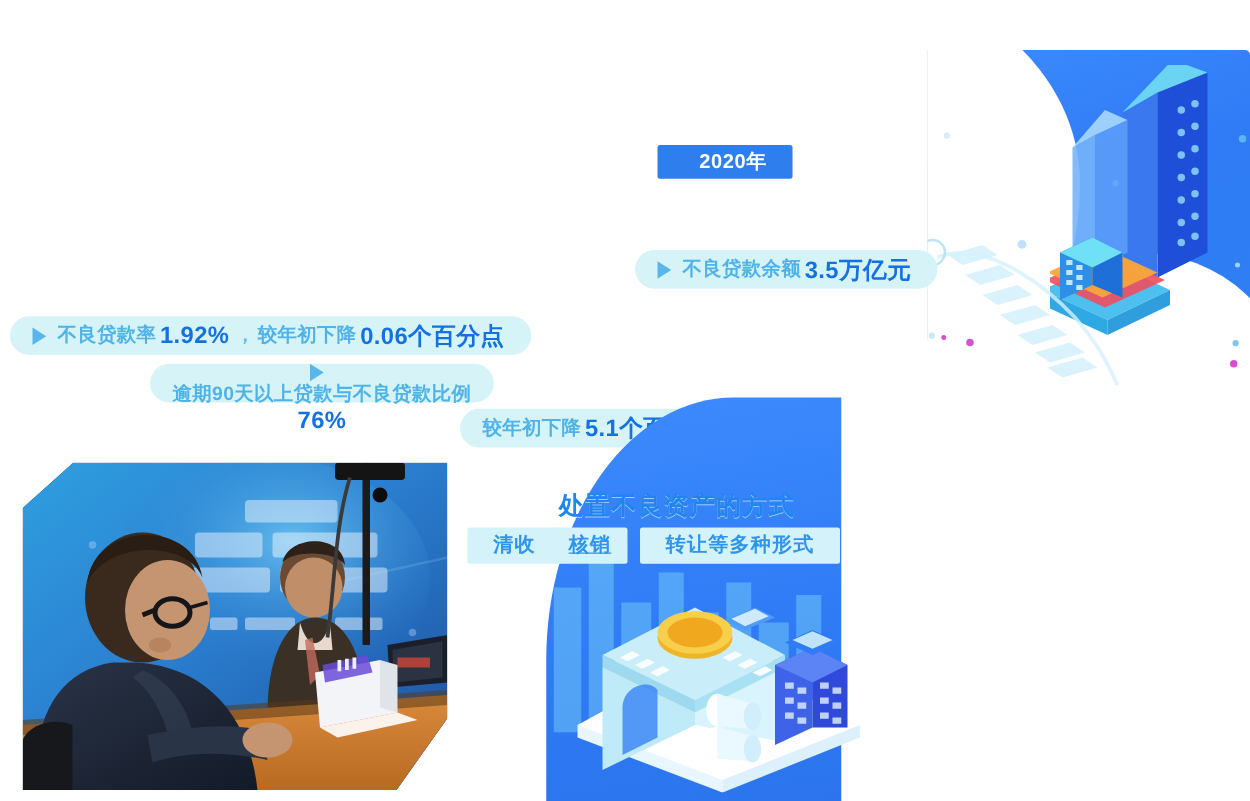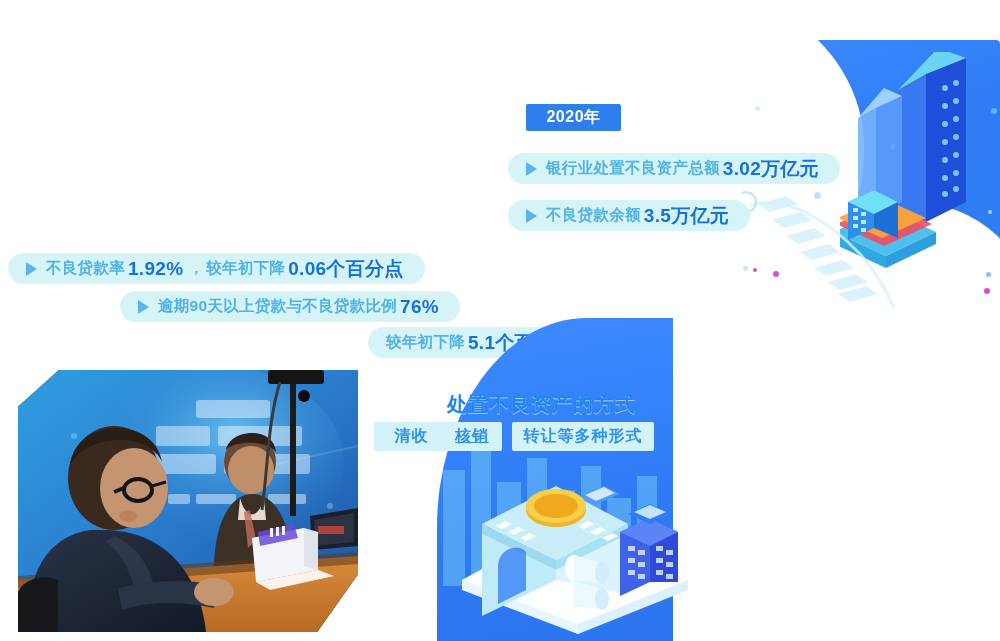--- a/index.html
+++ b/index.html
@@ -162,44 +162,39 @@
       <polygon points="58,62 86,54 98,62 70,70"></polygon>
       <polygon points="72,78 100,70 112,78 84,86"></polygon>
       <polygon points="86,92 114,84 126,92 98,100"></polygon>
       <polygon points="96,104 124,96 136,104 108,112"></polygon>
     </g>
     <path d="M8,16 C40,2 86,30 118,64 C136,84 146,104 152,118" stroke="#d6f1fb" stroke-width="3" fill="none" opacity=".8"></path>
     <circle cx="4" cy="12" r="10" fill="none" stroke="#9fdcf5" stroke-width="2" opacity=".7"></circle>
     <circle cx="34" cy="84" r="3" fill="#cf57c9"></circle>
   </svg>
 
-  <div class="badge-year" style="left:526px;top:104px;">2020年</div>
-
-  <div class="pill" style="left:508px;top:153px;">
-    <span class="tri"></span>
-    <span class="txt">银行业处置不良资产总额</span>
-    <span class="hl">3.02万亿元</span>
-  </div>
+  <div class="badge-year" style="left:526px;top:116px;padding-left:13px;">2020年</div>
+
 
   <div class="pill" style="left:508px;top:200px;text-align:center;">
     <span class="tri"></span>
     <span class="txt">不良贷款余额</span>
     <span class="hl">3.5万亿元</span>
   </div>
 
   <div class="pill" style="left:8px;top:253px;">
     <span class="tri"></span>
     <span class="txt">不良贷款率</span>
     <span class="hl">1.92%</span>
     <span class="cm">，</span>
     <span class="txt">较年初下降</span>
     <span class="hl">0.06个百分点</span>
   </div>
 
-  <div class="pill" style="left:120px;top:291px;">
+  <div class="pill" style="left:120px;top:291px;flex-direction:column;">
     <span class="tri"></span>
     <span class="txt">逾期90天以上贷款与不良贷款比例</span>
     <span class="hl">76%</span>
   </div>
 
   <div class="pill" style="left:368px;top:327px;">
     <span class="txt">较年初下降</span>
     <span class="hl">5.1个百分点</span>
   </div>
 
@@ -214,21 +209,21 @@
         <rect x="144" y="30" width="20" height="120"></rect>
         <rect x="170" y="62" width="24" height="88"></rect>
         <rect x="200" y="40" width="20" height="110"></rect>
       </g>
     </svg>
   </div>
 
   <div class="methods-title" style="left:447px;top:391px;">处置不良资产的方式</div>
   <div class="chip" style="left:374px;top:422px;width:75px;">清收</div>
   <div class="chip" style="left:442px;top:422px;width:60px;text-decoration:underline;">核销</div>
-  <div class="chip" style="left:512px;top:422px;width:142px;">转让等多种形式</div>
+  <div class="chip" style="left:512px;top:422px;width:160px;">转让等多种形式</div>
 
   <svg class="bank" viewBox="0 0 246 172">
 
     <polygon points="10,118 120,58 236,118 126,172" fill="#ffffff"></polygon>
     <polygon points="10,118 10,128 126,172 126,162" fill="#e8f6ff"></polygon>
     <polygon points="126,162 126,172 236,128 236,118" fill="#dcf0fd"></polygon>
 
     <polygon points="30,72 104,34 104,118 30,154" fill="#bfeaf7"></polygon>
     <polygon points="104,34 176,72 176,132 104,118" fill="#d9f4fd"></polygon>
     <polygon points="30,72 104,34 176,72 104,108" fill="#e9fbff"></polygon>

